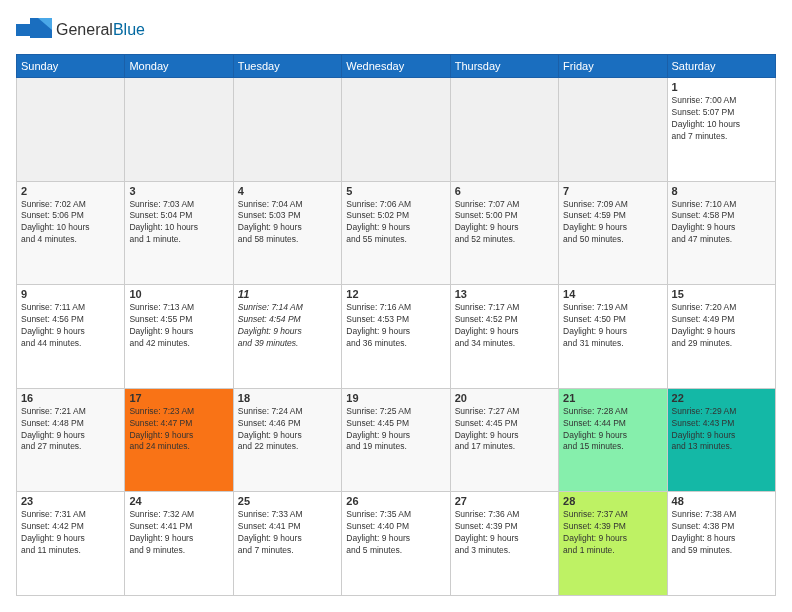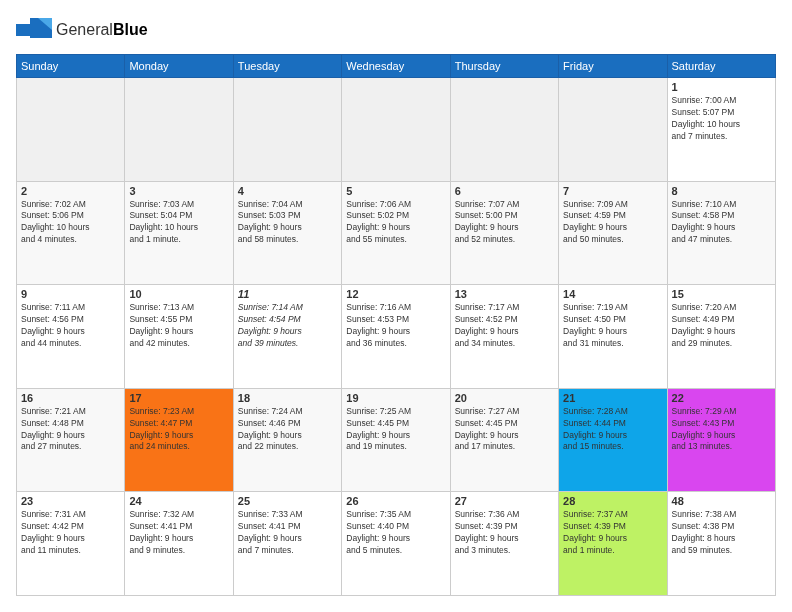--- a/index.html
+++ b/index.html
@@ -95,21 +95,21 @@
 
 <div class="page">
   <div class="header">
     <div class="logo">
       <svg class="logo-icon" viewBox="0 0 36 28" xmlns="http://www.w3.org/2000/svg">
         <rect x="0" y="8" width="18" height="12" fill="#1a6ebf"></rect>
         <polygon points="14,2 36,2 36,22 14,22" fill="#1a6ebf"></polygon>
         <polygon points="22,2 36,2 36,14" fill="#4aa8e8"></polygon>
       </svg>
       <div>
-        <span style="font-size:16px;color:#333;">General</span><span style="font-size:16px;color:#000000;font-weight:bold;margin-top:13px;">Blue</span>
+        <span style="font-size:16px;color:#333;">General</span><span style="font-size:16px;color:#0369a1;font-weight:normal;margin-top:13px;">Blue</span>
       </div>
     </div>
     <div class="title-block">
       <div class="month-title"></div>
       <div class="subtitle"></div>
     </div>
   </div>
 
   <table class="calendar">
     <thead>
@@ -270,28 +270,28 @@
 Daylight: 9 hours
 and 19 minutes.</div>
           </td>
           <td style="background: rgb(248, 248, 248);">
             <span class="day-number">20</span>
             <div class="day-info" style="white-space: pre-line;">Sunrise: 7:27 AM
 Sunset: 4:45 PM
 Daylight: 9 hours
 and 17 minutes.</div>
           </td>
-          <td style="background: #0ea5e9;">
+          <td style="background: #86efac;">
             <span class="day-number">21</span>
             <div class="day-info" style="white-space: pre-line;">Sunrise: 7:28 AM
 Sunset: 4:44 PM
 Daylight: 9 hours
 and 15 minutes.</div>
           </td>
-          <td style="background: #d946ef;">
+          <td style="background: #14b8a6;">
             <span class="day-number">22</span>
             <div class="day-info" style="white-space: pre-line;">Sunrise: 7:29 AM
 Sunset: 4:43 PM
 Daylight: 9 hours
 and 13 minutes.</div>
           </td>
         </tr>
         <tr>
           <td style="background: rgb(255, 255, 255);">
             <span class="day-number">23</span>

